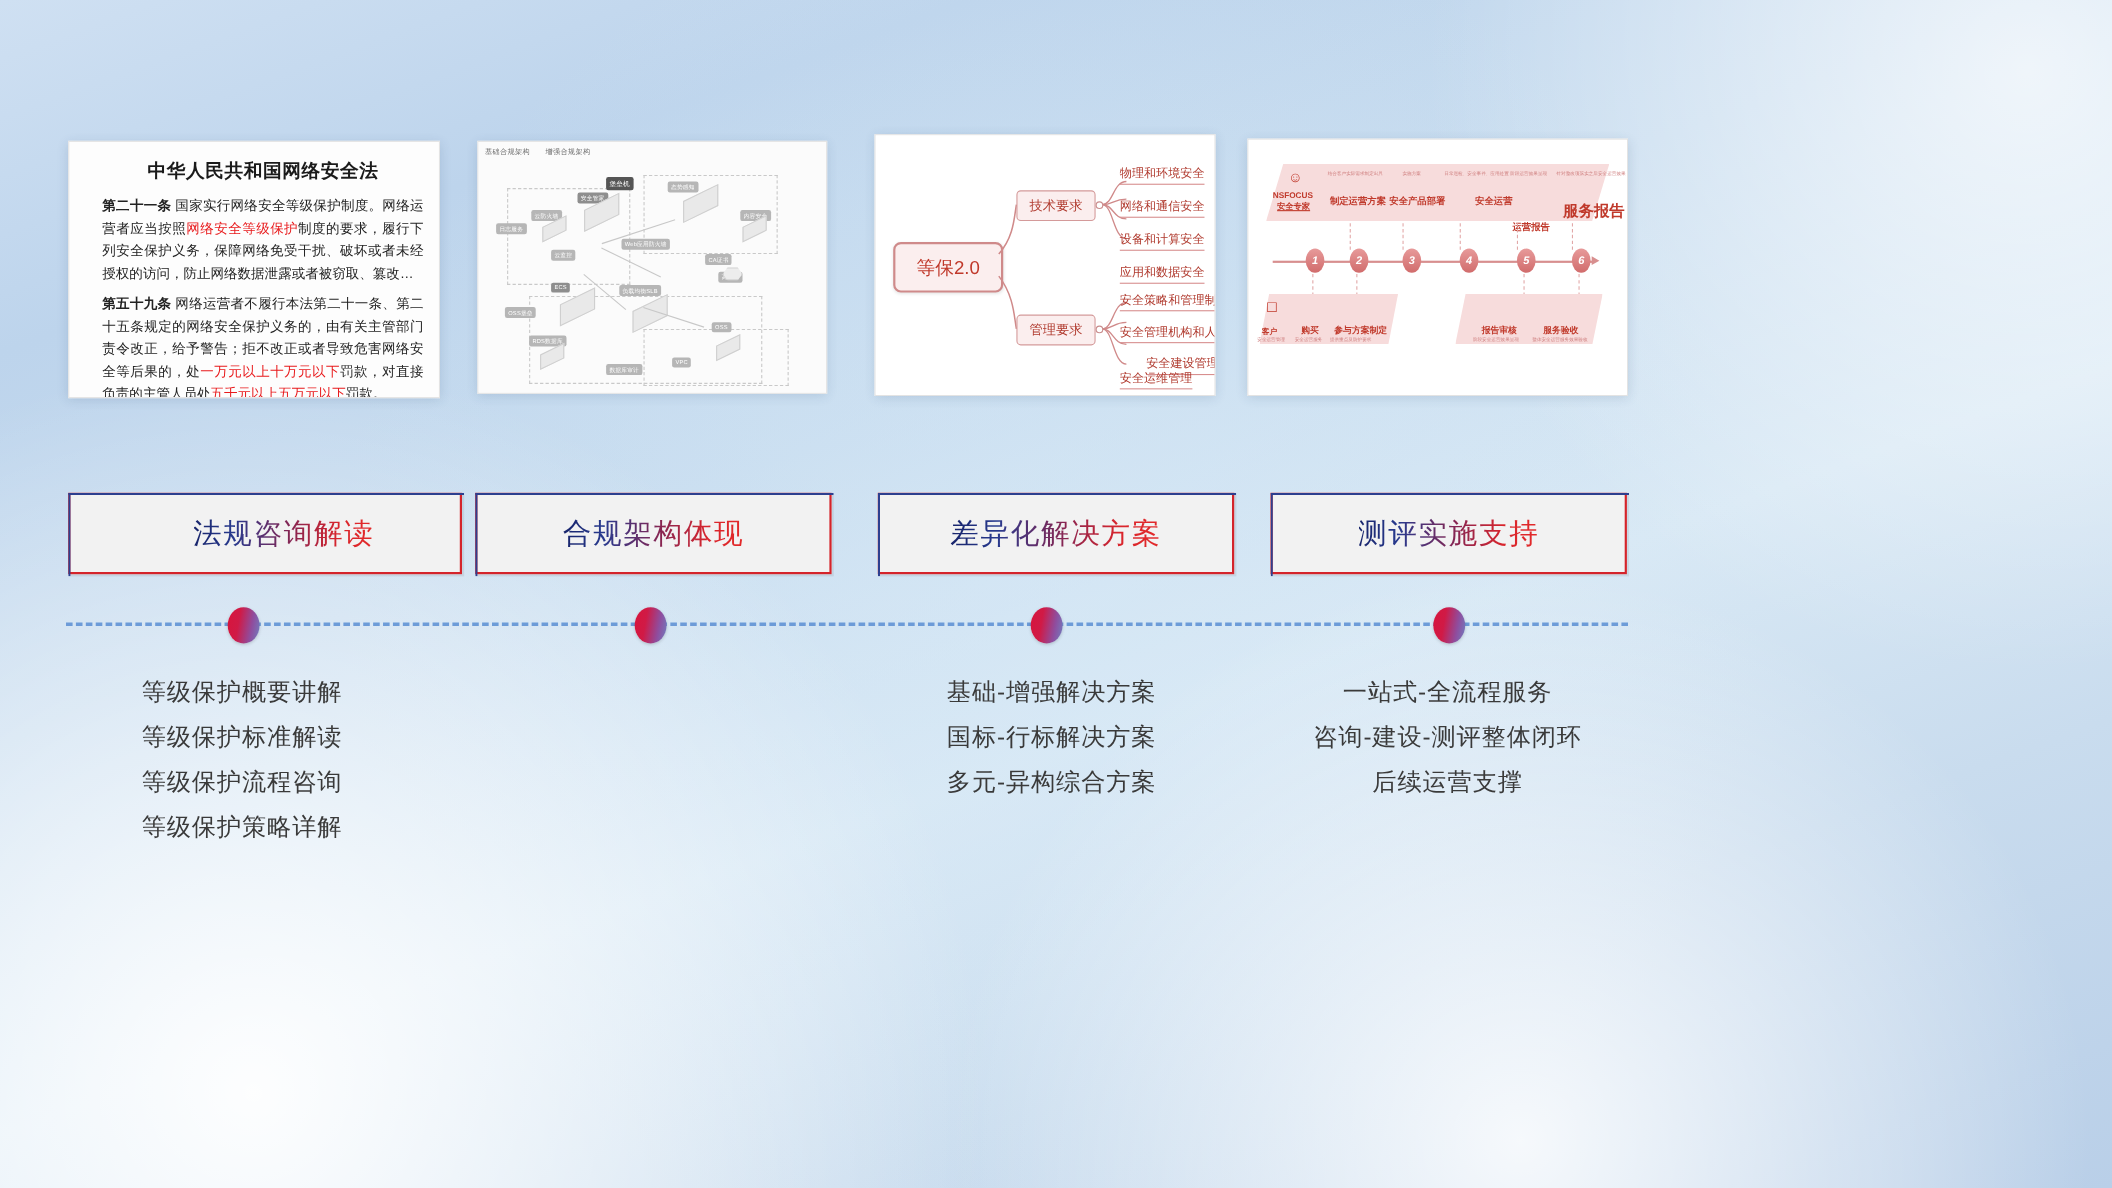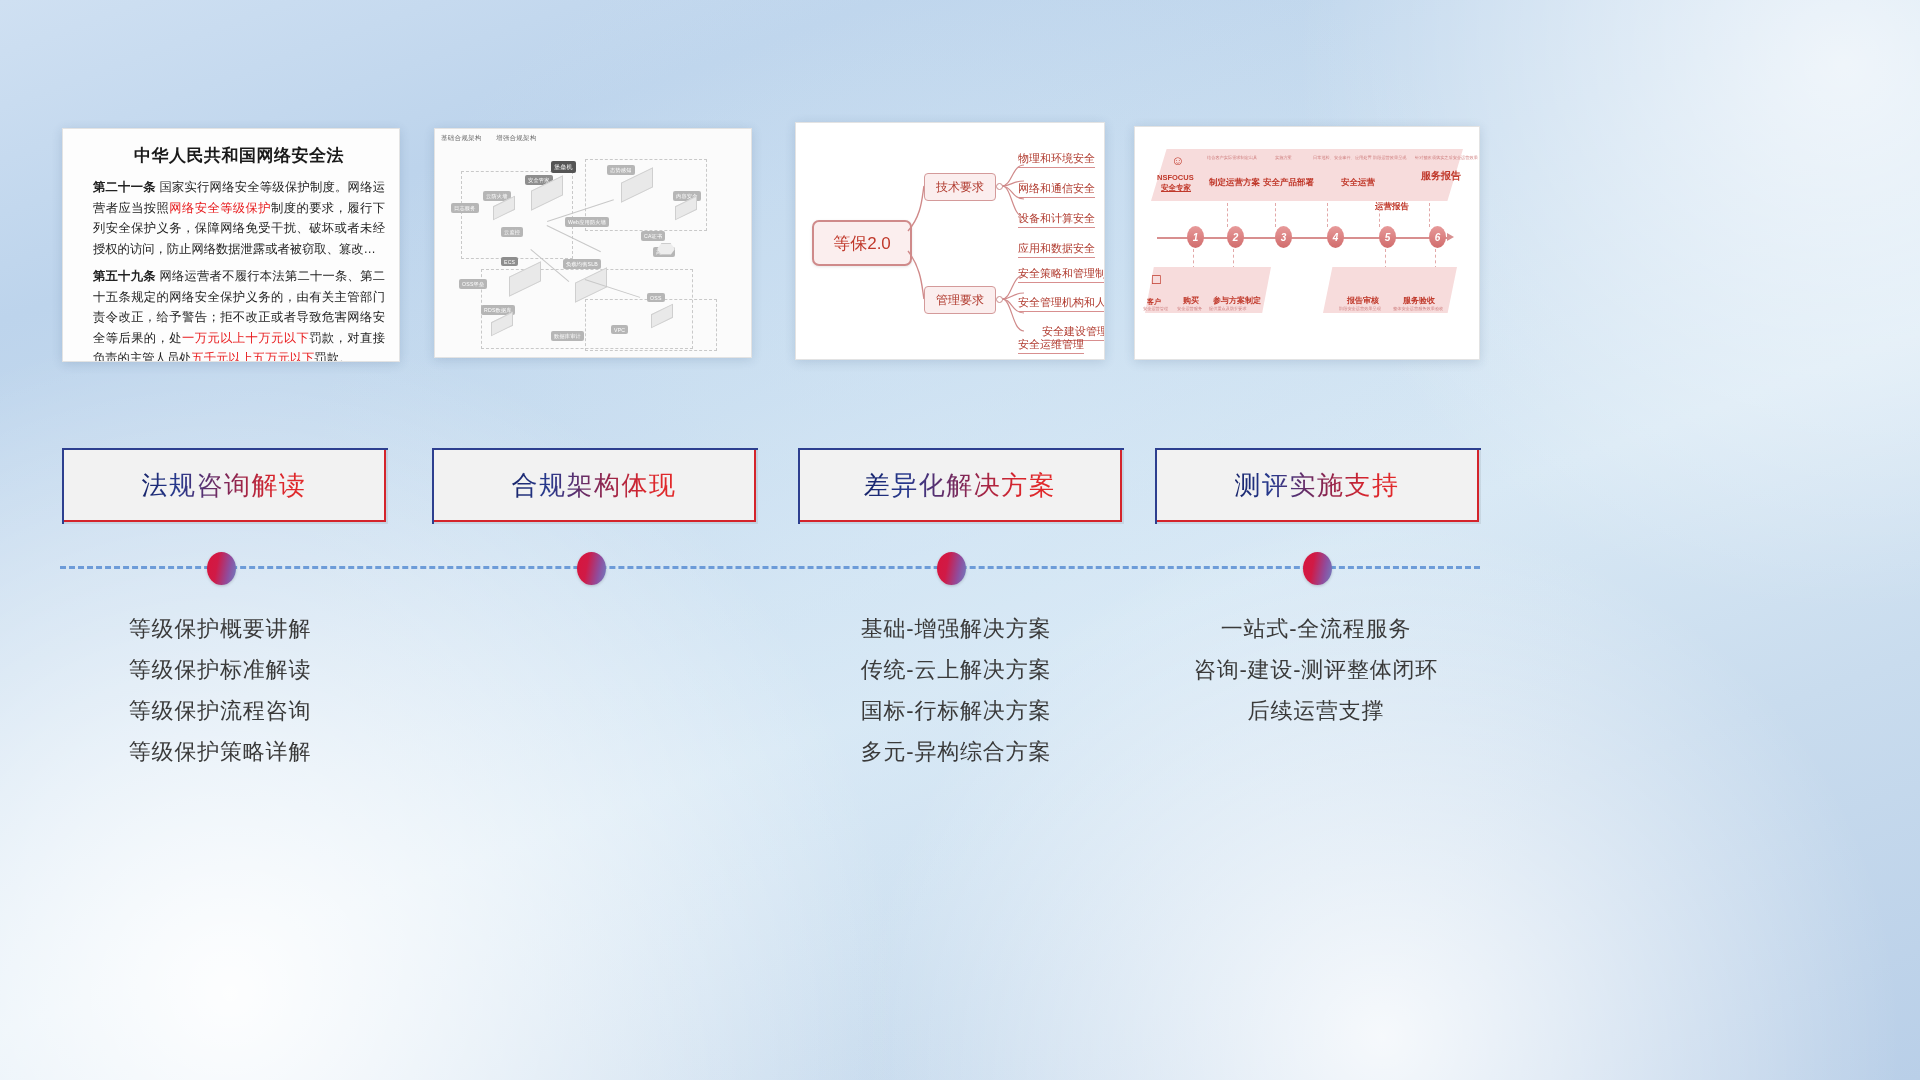--- a/index.html
+++ b/index.html
@@ -119,21 +119,21 @@
     background:#f2f2f2;
     border:2px solid #d4242b;
     box-shadow:2px 2px 0 rgba(0,0,0,.07);
     display:flex;align-items:center;justify-content:center;
   }
   .hbox::after{
     content:"";position:absolute;left:-2px;top:-2px;width:calc(100% + 4px);height:calc(100% + 4px);
     border-left:2px solid #2d3f8f;border-top:2px solid #2d3f8f;pointer-events:none;
     clip-path:polygon(0 0,100% 0,100% 16%,16% 16%,16% 100%,0 100%);
   }
-  .hbox-1{left:62px;  width:320px;}
+  .hbox-1{left:62px;  width:320px;padding-left:34px;}
   .hbox-2{left:432px; width:320px;}
   .hbox-3{left:798px; width:320px;}
   .hbox-4{left:1155px;width:320px;}
   .htxt{
     font-size:26px;font-weight:normal;letter-spacing:1.5px;
     background:linear-gradient(90deg,#17246b 0%,#283a8e 22%,#8b2550 55%,#d9252c 80%,#e32a2a 100%);
     -webkit-background-clip:text;background-clip:text;color:transparent;
     -webkit-text-fill-color:transparent;
   }
 
@@ -270,21 +270,21 @@
       <div class="tiny" style="left:140px;top:28px;font-size:4.2px;">实施方案</div>
       <div class="lbl" style="left:128px;top:50px;font-size:8.5px;">安全产品部署</div>
 
       <div class="tiny" style="left:178px;top:28px;font-size:4.2px;">日常巡检、安全事件、应用处置</div>
       <div class="lbl" style="left:190px;top:50px;font-size:8.5px;margin-left:16px;">安全运营</div>
 
       <div class="tiny" style="left:238px;top:28px;font-size:4.2px;">阶段运营效果呈现</div>
       <div class="lbl" style="left:240px;top:50px;font-size:8.5px;margin-top:24px;">运营报告</div>
 
       <div class="tiny" style="left:280px;top:28px;font-size:4.2px;">针对整改项落实之后安全运营效果</div>
-      <div class="lbl" style="left:286px;top:42px;font-size:10px;">服务报告</div>
+      <div class="lbl" style="left:286px;top:56px;font-size:14px;">服务报告</div>
 
       <div class="tick" style="left:92px;top:76px;height:24px;"></div>
       <div class="tick" style="left:140px;top:76px;height:24px;"></div>
       <div class="tick" style="left:192px;top:76px;height:24px;"></div>
       <div class="tick" style="left:244px;top:76px;height:24px;"></div>
       <div class="tick" style="left:294px;top:76px;height:24px;"></div>
 
       <div class="axis"></div>
       <div class="arrowhead"></div>
 
@@ -339,21 +339,20 @@
   <div class="tl-dot d4"></div>
 
   <div class="col c1">
     <div class="item">等级保护概要讲解</div>
     <div class="item">等级保护标准解读</div>
     <div class="item">等级保护流程咨询</div>
     <div class="item">等级保护策略详解</div>
   </div>
   <div class="col c3">
     <div class="item">基础-增强解决方案</div>
-    <div class="item">传统-云上解决方案</div>
     <div class="item">国标-行标解决方案</div>
     <div class="item">多元-异构综合方案</div>
   </div>
   <div class="col c4">
     <div class="item">一站式-全流程服务</div>
     <div class="item">咨询-建设-测评整体闭环</div>
     <div class="item">后续运营支撑</div>
   </div>
 
 </div>

